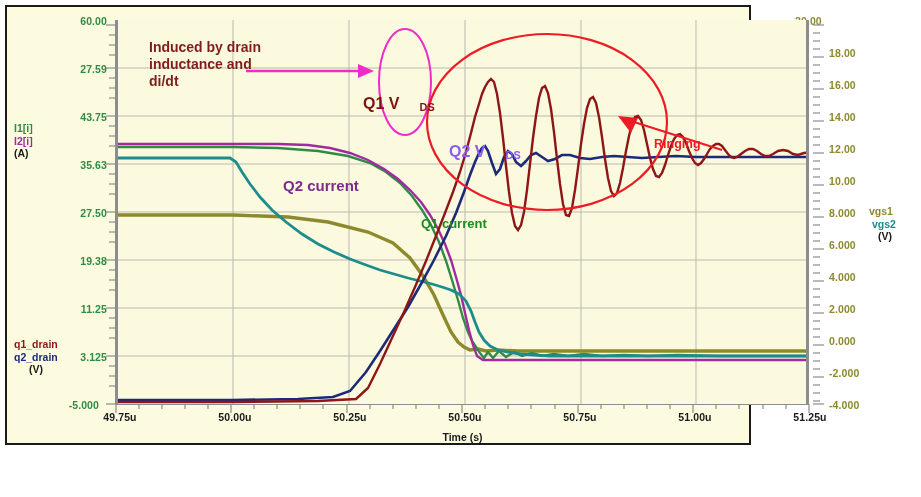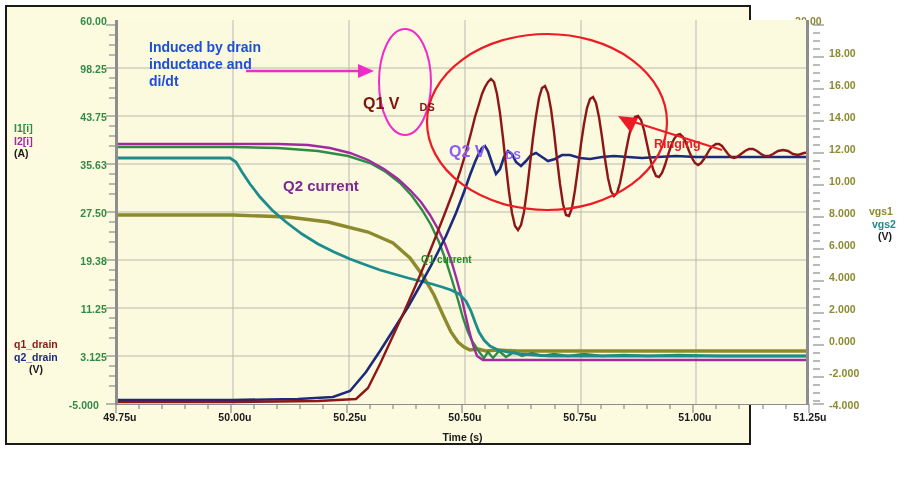--- a/index.html
+++ b/index.html
@@ -73,25 +73,25 @@
     color: #1a1a1a;
   }
 
   
   .annot {
     position: absolute;
     font-weight: bold;
     white-space: nowrap;
     line-height: 17px;
   }
-  .an-magenta { color: #1d4ed8; font-size: 14px; }
+  .an-magenta { color: #7f1d1d; font-size: 14px; }
   .an-dred    { color: #7d1212; font-size: 16px; }
   .an-navy    { color: #8b5cf6; font-size: 16px; }
   .an-purple  { color: #7d2a8e; font-size: 15px; }
-  .an-green   { color: #1f8a1f; font-size: 10px; margin-top: 36px; }
+  .an-green   { color: #1f8a1f; font-size: 13px; }
   .an-red     { color: #ed1c24; font-size: 12.5px; }
   .sub { font-size: 0.68em; vertical-align: -0.18em; letter-spacing: 0.2px; padding-left: 20px; }
 
   
   #caption {
     position: absolute;
     left: 0; top: 458px; width: 921px;
     text-align: center;
     font-size: 12.5px;
     font-weight: bold;
@@ -99,21 +99,21 @@
   }
 </style>
 </head>
 <body>
 
 <div id="root">
 
   <div id="figure-frame">
 
     <div class="tick-label tick-left" style="left:28px; top:8px;  width:72px;">60.00</div>
-    <div class="tick-label tick-left" style="left:28px; top:56px; width:72px;">98.25</div>
+    <div class="tick-label tick-left" style="left:28px; top:56px; width:72px;">27.59</div>
     <div class="tick-label tick-left" style="left:28px; top:104px;width:72px;">43.75</div>
     <div class="tick-label tick-left" style="left:28px; top:152px;width:72px;">35.63</div>
     <div class="tick-label tick-left" style="left:28px; top:200px;width:72px;">27.50</div>
     <div class="tick-label tick-left" style="left:28px; top:248px;width:72px;">19.38</div>
     <div class="tick-label tick-left" style="left:28px; top:296px;width:72px;">11.25</div>
     <div class="tick-label tick-left" style="left:28px; top:344px;width:72px;">3.125</div>
     <div class="tick-label tick-left" style="left:20px; top:392px;width:72px;">-5.000</div>
 
     <div class="axis-legend" style="left:7px; top:115px;">
       <div class="lg-green">I1[i]</div>

